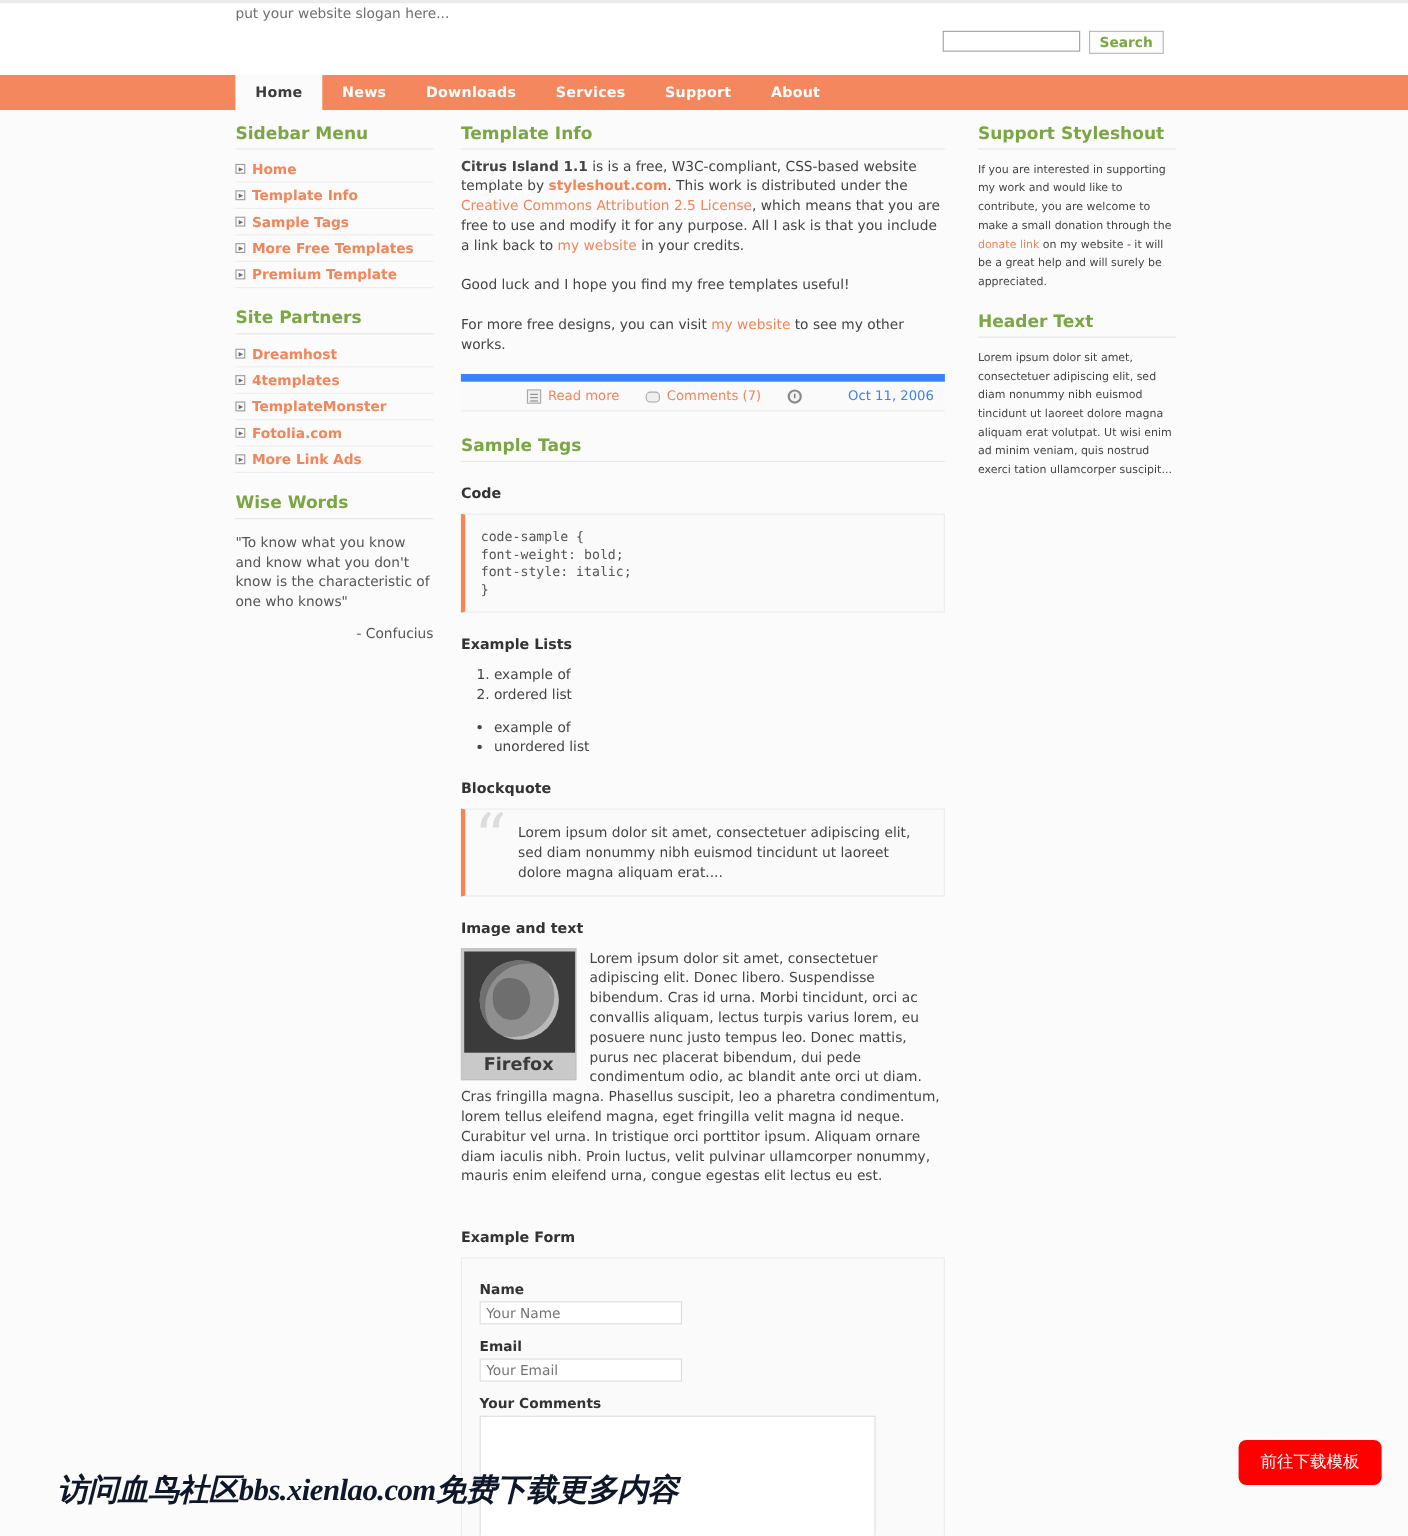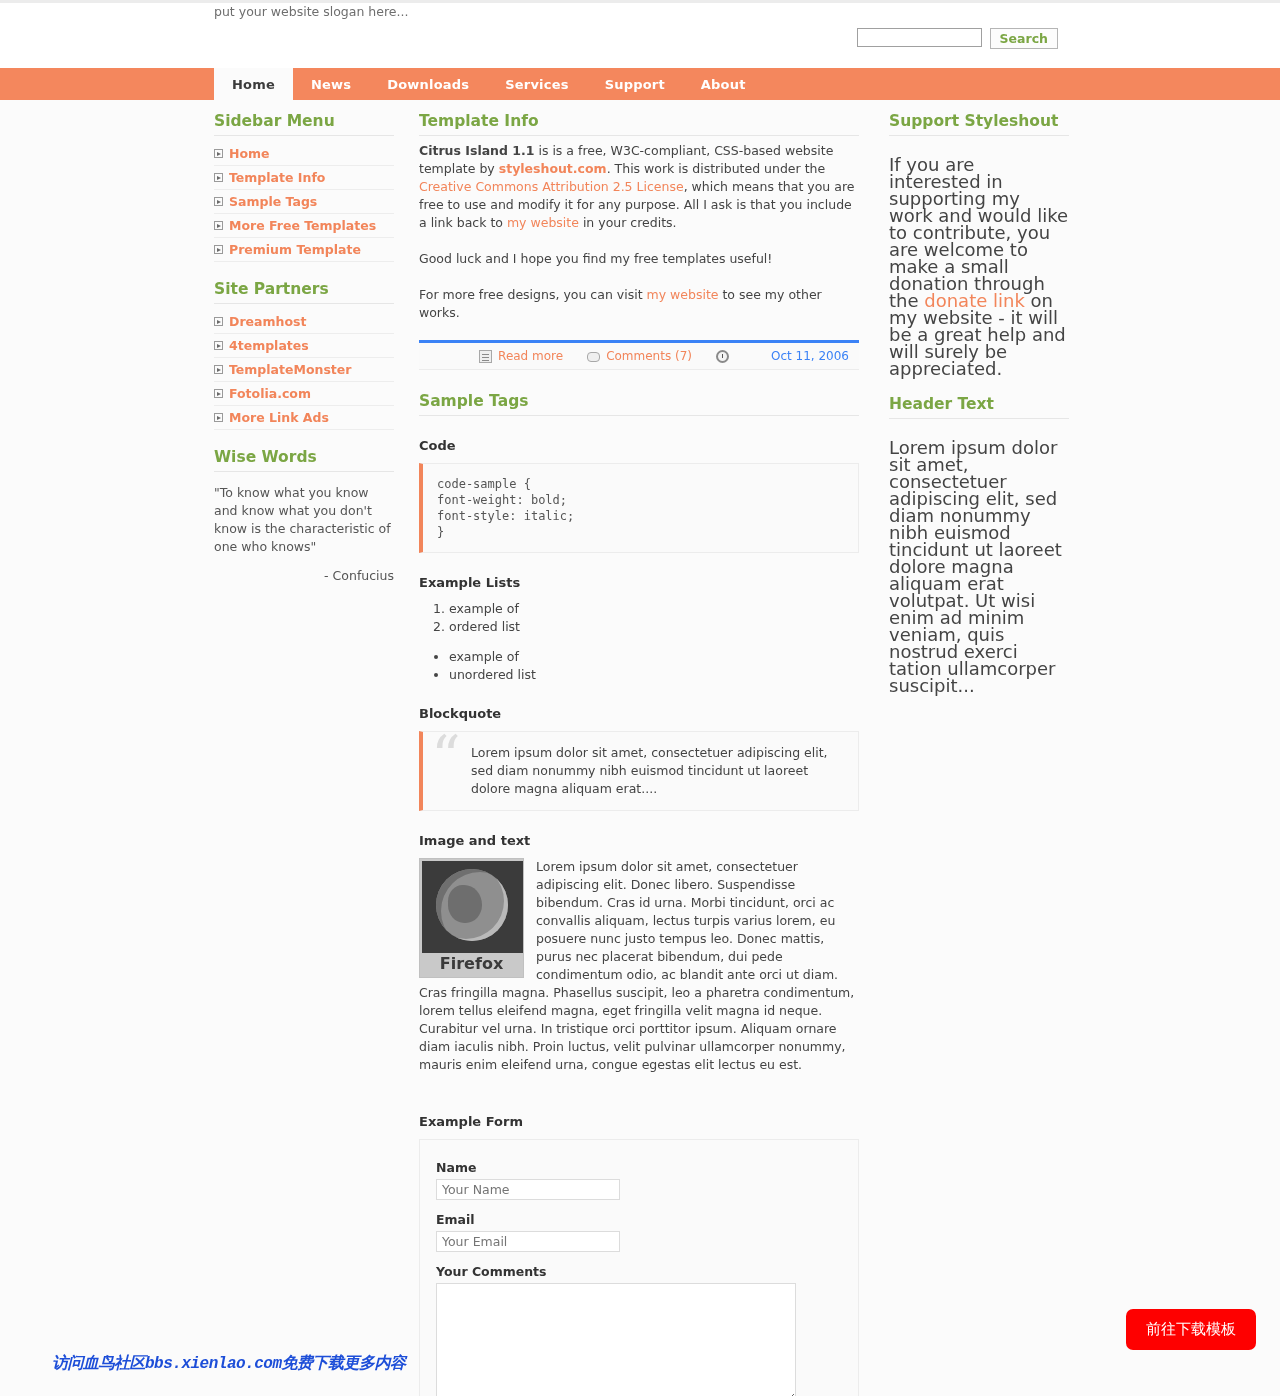--- a/index.html
+++ b/index.html
@@ -119,21 +119,21 @@
     color:#555; font-size:12.5px; line-height:18px; margin:12px 0 0 0;
   }
   .quote-author { text-align:right; color:#555; font-size:12.5px; margin-top:12px; }
 
   
   #content p { margin:0 0 18px 0; line-height:18px; font-size:12.5px; color:#444; }
   #content p a { color:#f2855a; text-decoration:none; }
   #content p a.strong { font-weight:bold; }
 
   .post-meta {
-    background:#fafafa; border-top:3px solid #3b82f6; border-bottom:1px solid #ececec;
+    background:#fafafa; border-top:7px solid #3b82f6; border-bottom:1px solid #ececec;
     padding:6px 10px; display:flex; justify-content:flex-end; gap:24px;
     font-size:12px; margin-bottom:22px;
   }
   .post-meta .mi { display:flex; align-items:center; gap:6px; }
   .post-meta a { color:#f2855a; text-decoration:none; }
   .post-meta .date { color:#3b82f6;margin-left:36px; }
   .ic {
     display:inline-block; width:13px; height:13px; flex:0 0 13px;
     position:relative;
   }
@@ -203,29 +203,29 @@
     font-family:"DejaVu Sans", sans-serif; font-size:12.5px; color:#9b9b9b;
     padding:2px 5px; margin-bottom:12px; display:block;
   }
   .formbox textarea {
     width:360px; height:120px; border:1px solid #dcdcdc; background:#fff;
     font-family:"DejaVu Sans", sans-serif; font-size:12.5px;
     padding:5px; display:block; resize:both; margin-bottom:14px;
   }
 
   
-  #sidebar-right p { font-size:18px; line-height:17px; color:#444; margin:20px 0 18px 0;}
+  #sidebar-right p { font-size:10px; line-height:17px; color:#444; margin:10px 0 18px 0;}
   #sidebar-right a { color:#f2855a; text-decoration:none; }
 
   
   #watermark {
     position:absolute; left:52px; bottom:22px;
-    font-family:Liberation Mono, monospace;
-    font-size:16px; font-weight:bold; font-style:italic;
-    color:#1d4ed8; white-space:nowrap;
+    font-family:Liberation Serif, serif;
+    font-size:28px; font-weight:bold; font-style:italic;
+    color:#0f172a; white-space:nowrap;
     letter-spacing:-0.5px;
   }
   #download-float {
     position:absolute; right:24px; bottom:46px;
     background:#fe0000; color:#fff;
     font-size:15px; font-family:"DejaVu Sans", sans-serif;
     padding:11px 20px; border-radius:7px; cursor:pointer;
     white-space:nowrap;
   }
 </style>

